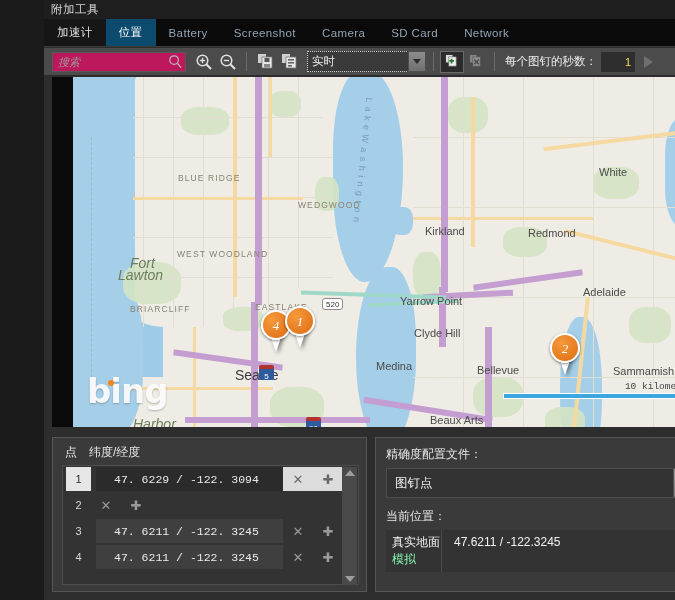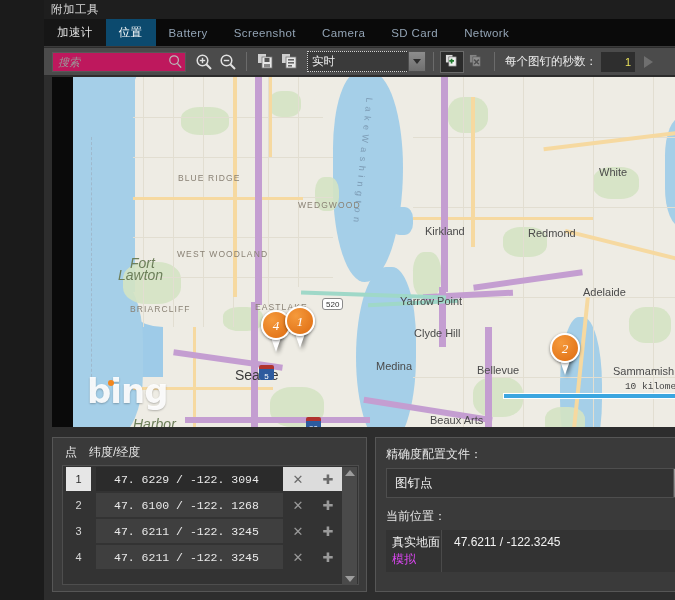--- a/index.html
+++ b/index.html
@@ -214,21 +214,21 @@
   .bigcombo .ab {
     position:absolute; right:0; top:0; width:26px; height:28px;
     background:linear-gradient(#9a9a9a,#7b7b7b); border-left:1px solid #555;
     display:flex; align-items:center; justify-content:center; cursor:pointer;
   }
   .curbox { background:#333333; display:flex; }
   .curbox .lbls { width:55px; padding:4px 0 4px 6px; }
   .curbox .vals { padding:4px 0 4px 12px; border-left:1px solid #4a4a4a; }
   .lrow { font-size:12px; line-height:17px; white-space:nowrap; }
   .w { color:#f2f2f2; }
-  .b { color:#d946ef; }
+  .b { color:#86efac; }
   .vals .lrow { font-family:"Liberation Sans", sans-serif; }
 </style>
 </head>
 <body>
 
 <div id="app">
 
   <div class="titlebar">
     <div class="title">附加工具</div>
     <div class="close">✕</div>
@@ -471,21 +471,20 @@
         <div class="row sel">
           <div class="idx">1</div>
           <div class="coord">47. 6229  /  -122. 3094</div>
           <div class="acts">
             <span>✕</span>
             <span>✚</span>
           </div>
         </div>
         <div class="row">
           <div class="idx">2</div>
-          <div class="coord">47. 6100  /  -122. 1268</div>
           <div class="acts">
             <span>✕</span>
             <span>✚</span>
           </div>
         </div>
         <div class="row">
           <div class="idx">3</div>
           <div class="coord">47. 6211  /  -122. 3245</div>
           <div class="acts">
             <span>✕</span>

